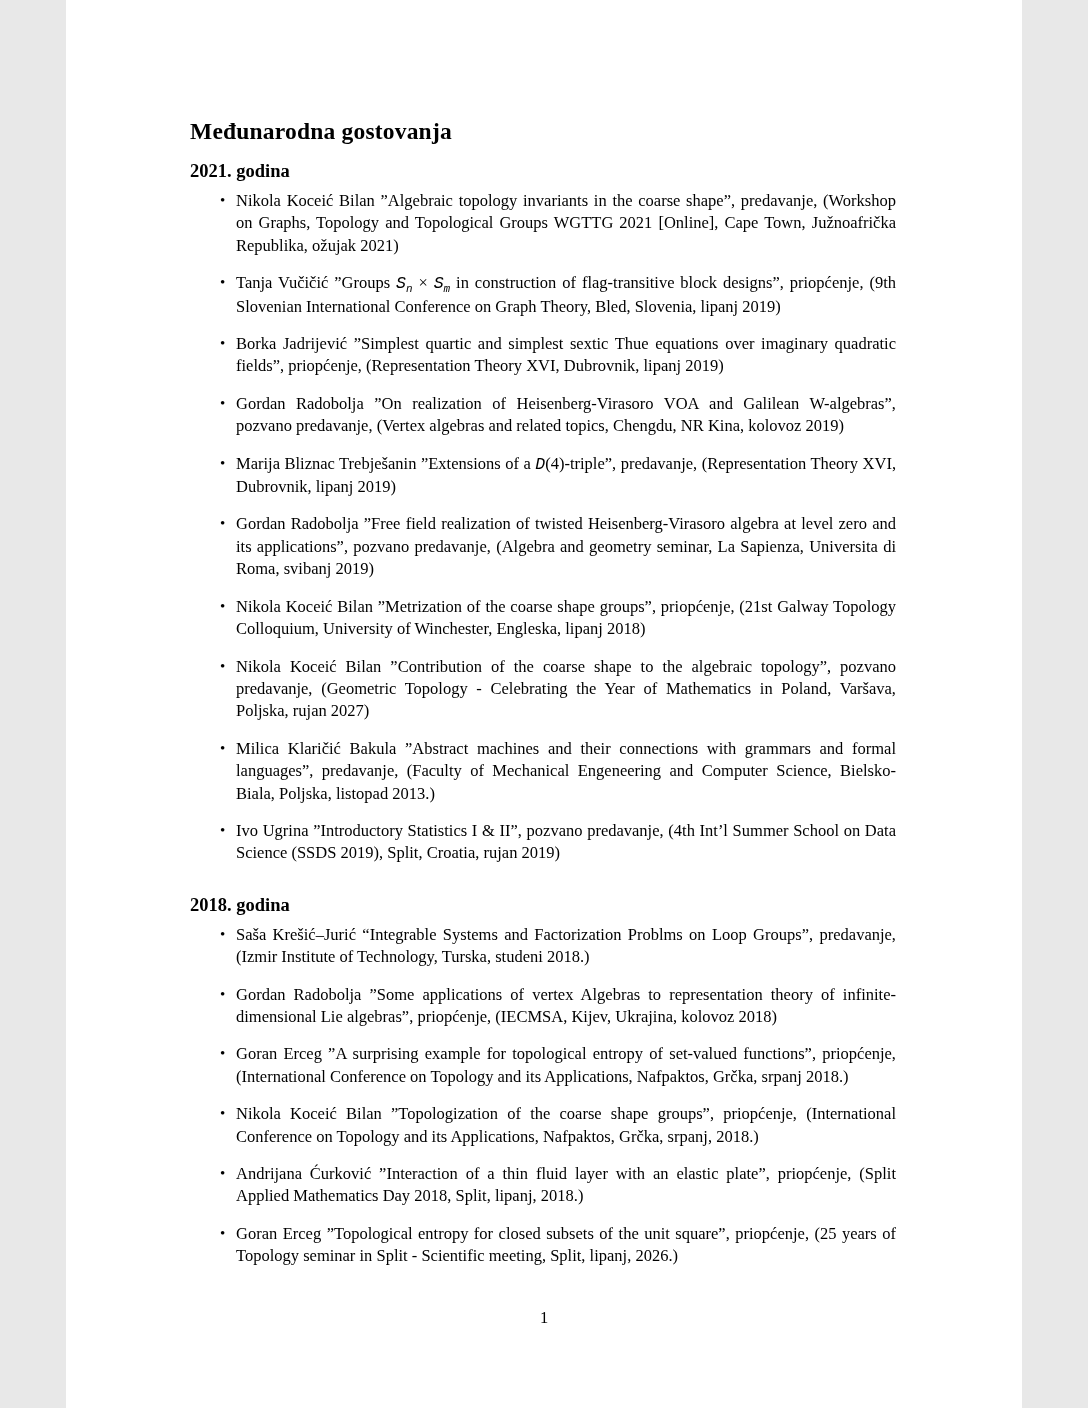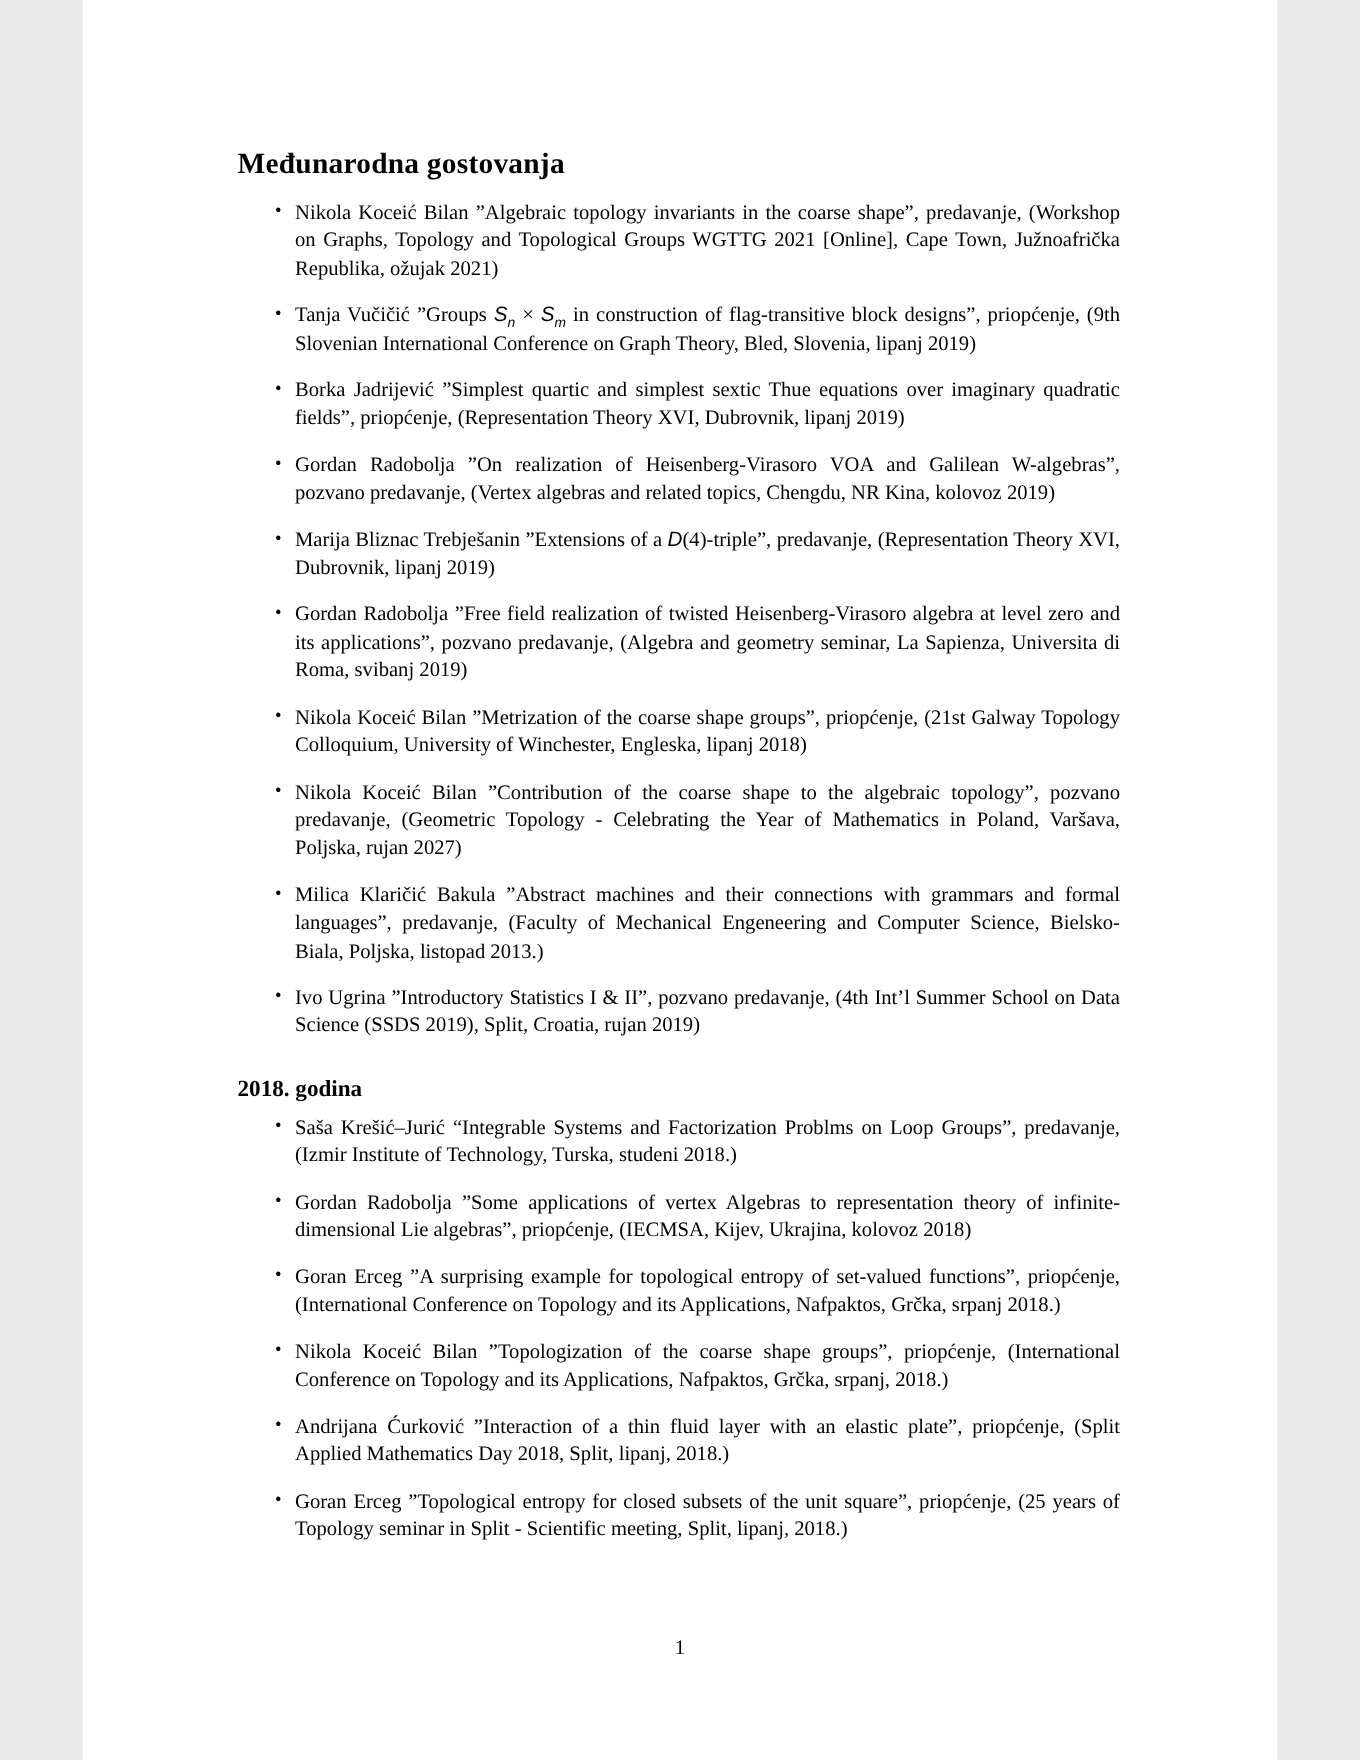--- a/index.html
+++ b/index.html
@@ -39,39 +39,40 @@
     font-size: 16.5px;
     line-height: 22.4px;
     text-align: justify;
   }
   li.talk-item .bullet {
     position: absolute;
     left: -16px;
     top: -1px;
     font-size: 15px;
   }
-  .math { font-style: italic; font-family: Liberation Sans, sans-serif; }
+  .math { font-style: italic; font-family: Liberation Mono, monospace; }
   .math sub { font-size: 11px; line-height: 0; }
   .footer {
     position: absolute;
     top: 1308px;
     left: 0;
     right: 0;
     text-align: center;
     font-size: 16.5px;
   }
 </style>
 </head>
 <body>
 
 <div class="page">
   <div class="content">
     <h1 class="doc-title">Međunarodna gostovanja</h1>
     <div id="sections-root">
   <section class="year-section">
+    <h2 class="year-heading">2021. godina</h2>
     <ul class="talk-list">
   <li class="talk-item"><span class="bullet">•</span><span class="talk-text">Nikola Koceić Bilan ”Algebraic topology invariants in the coarse shape”, predavanje, (Workshop on Graphs, Topology and Topological Groups WGTTG 2021 [Online], Cape Town, Južnoafrička Republika, ožujak 2021)</span></li>
 </ul>
   </section>
 
   <section class="year-section">
     <ul class="talk-list">
   <li class="talk-item"><span class="bullet">•</span><span class="talk-text">Tanja Vučičić ”Groups <i class="math">S<sub>n</sub></i> × <i class="math">S<sub>m</sub></i> in construction of flag-transitive block designs”, priopćenje, (9th Slovenian International Conference on Graph Theory, Bled, Slovenia, lipanj 2019)</span></li>
 
   <li class="talk-item"><span class="bullet">•</span><span class="talk-text">Borka Jadrijević ”Simplest quartic and simplest sextic Thue equations over imaginary quadratic fields”, priopćenje, (Representation Theory XVI, Dubrovnik, lipanj 2019)</span></li>
@@ -98,19 +99,19 @@
   <li class="talk-item"><span class="bullet">•</span><span class="talk-text">Saša Krešić–Jurić “Integrable Systems and Factorization Problms on Loop Groups”, predavanje, (Izmir Institute of Technology, Turska, studeni 2018.)</span></li>
 
   <li class="talk-item"><span class="bullet">•</span><span class="talk-text">Gordan Radobolja ”Some applications of vertex Algebras to representation theory of infinite-dimensional Lie algebras”, priopćenje, (IECMSA, Kijev, Ukrajina, kolovoz 2018)</span></li>
 
   <li class="talk-item"><span class="bullet">•</span><span class="talk-text">Goran Erceg ”A surprising example for topological entropy of set-valued functions”, priopćenje, (International Conference on Topology and its Applications, Nafpaktos, Grčka, srpanj 2018.)</span></li>
 
   <li class="talk-item"><span class="bullet">•</span><span class="talk-text">Nikola Koceić Bilan ”Topologization of the coarse shape groups”, priopćenje, (International Conference on Topology and its Applications, Nafpaktos, Grčka, srpanj, 2018.)</span></li>
 
   <li class="talk-item"><span class="bullet">•</span><span class="talk-text">Andrijana Ćurković ”Interaction of a thin fluid layer with an elastic plate”, priopćenje, (Split Applied Mathematics Day 2018, Split, lipanj, 2018.)</span></li>
 
-  <li class="talk-item"><span class="bullet">•</span><span class="talk-text">Goran Erceg ”Topological entropy for closed subsets of the unit square”, priopćenje, (25 years of Topology seminar in Split - Scientific meeting, Split, lipanj, 2018.)</span></li>
+  <li class="talk-item"><span class="bullet">•</span><span class="talk-text">Goran Erceg ”Topological entropy for closed subsets of the unit square”, priopćenje, (25 years of Topology seminar in Split - Scientific meeting, Split, lipanj, 2026.)</span></li>
 </ul>
   </section>
 </div>
   </div>
   <div class="footer">1</div>
 </div>
 
 </body></html>

